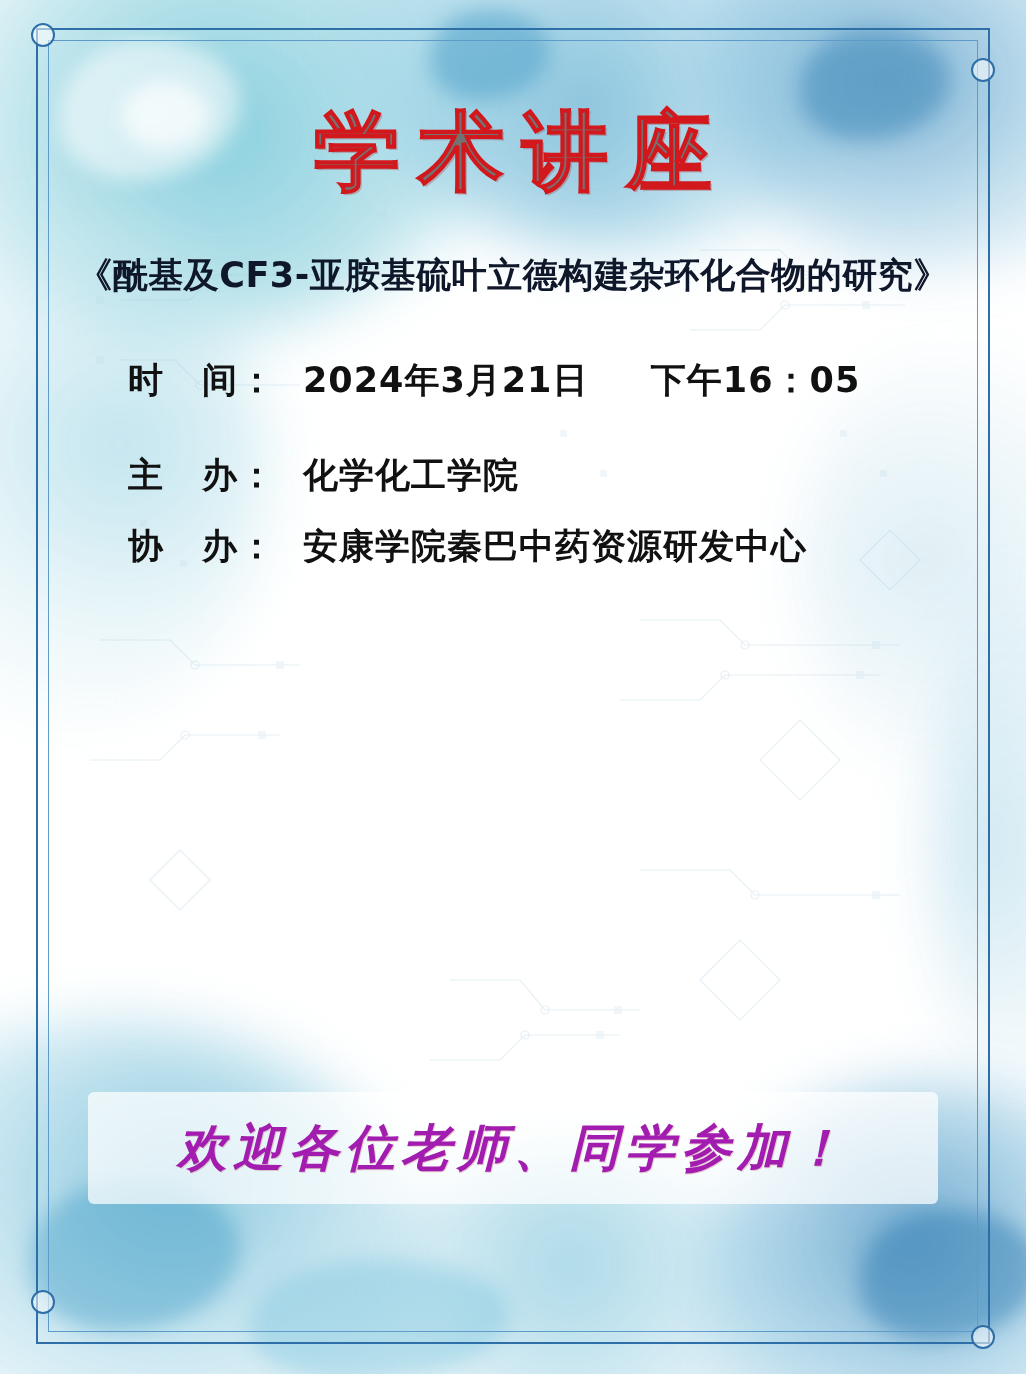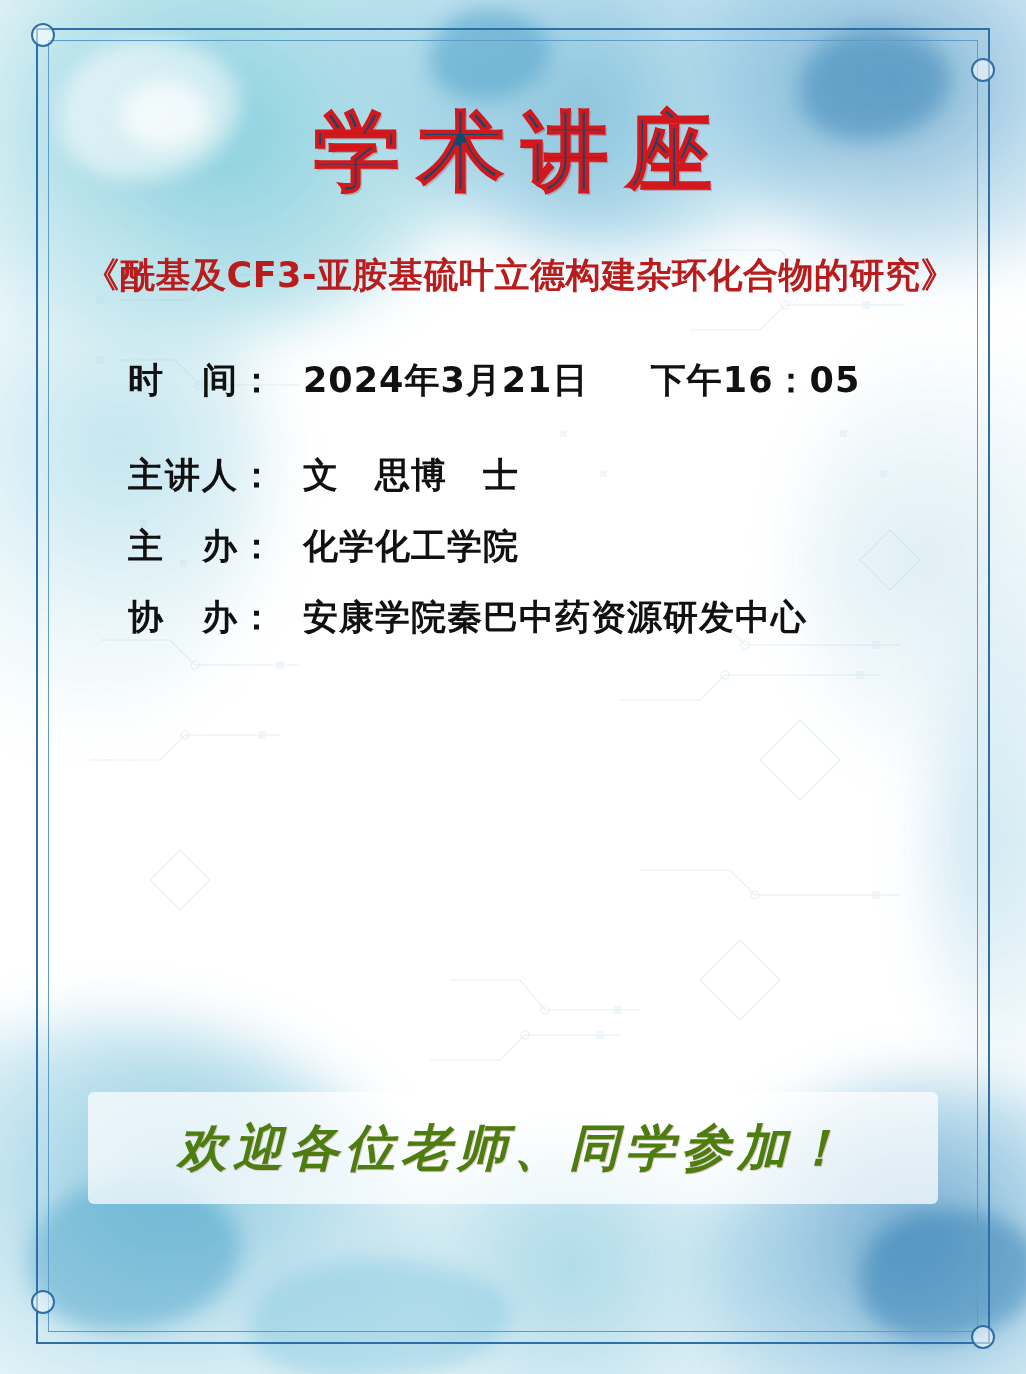--- a/index.html
+++ b/index.html
@@ -127,36 +127,36 @@
     position: absolute;
     inset: 0;
     padding: 0 70px;
     box-sizing: border-box;
   }
 
   .main-title {
     margin: 0;
     padding-top: 108px;
     text-align: center;
-    color: #0c4a6e;
+    color: #737373;
     font-size: 86px;
     line-height: 1;
     font-weight: 700;
     letter-spacing: 18px;
     text-indent: 18px;
     font-family: "DejaVu Sans", "Liberation Sans", sans-serif;
     -webkit-text-stroke: 1.5px #d2181d;
     text-shadow: 2px 2px 0 rgba(160,10,14,0.25);
   }
 
   .subtitle {
     margin: 0;
     padding-top: 58px;
-    text-align: right;
-    color: #b91c1c;
+    text-align: center;
+    color: #0f172a;
     font-size: 35px;
     font-weight: 700;
     letter-spacing: 0.5px;
     font-family: "DejaVu Sans", "Liberation Sans", sans-serif;
   }
 
   .details {
     margin: 0;
     padding: 58px 0 0 58px;
     list-style: none;
@@ -202,21 +202,21 @@
     right: 88px;
     bottom: 170px;
     height: 112px;
     background: rgba(255,255,255,0.72);
     border-radius: 6px;
     display: flex;
     align-items: center;
     justify-content: center;
   }
   .welcome-text {
-    color: #4d7c0f;
+    color: #a21caf;
     font-size: 50px;
     font-weight: 700;
     letter-spacing: 6px;
     font-style: italic;
     font-family: "DejaVu Serif", "Liberation Serif", serif;
     text-shadow: 1px 1px 0 rgba(150,10,14,0.2);
   }
 </style>
 </head>
 <body>
@@ -314,24 +314,20 @@
         <span class="value">
           <span>2024年3月21日</span>
           <span class="gap"></span>
           <span>下午16：05</span>
         </span>
       </div>
 
       <div class="row">
       </div>
 
-      <div class="row">
-        <span class="label">主讲人：</span>
-        <span class="value">文　思博　士</span>
-      </div>
 
       <div class="row">
         <span class="label">主　办：</span>
         <span class="value">化学化工学院</span>
       </div>
 
       <div class="row">
         <span class="label">协　办：</span>
         <span class="value">安康学院秦巴中药资源研发中心</span>
       </div>

